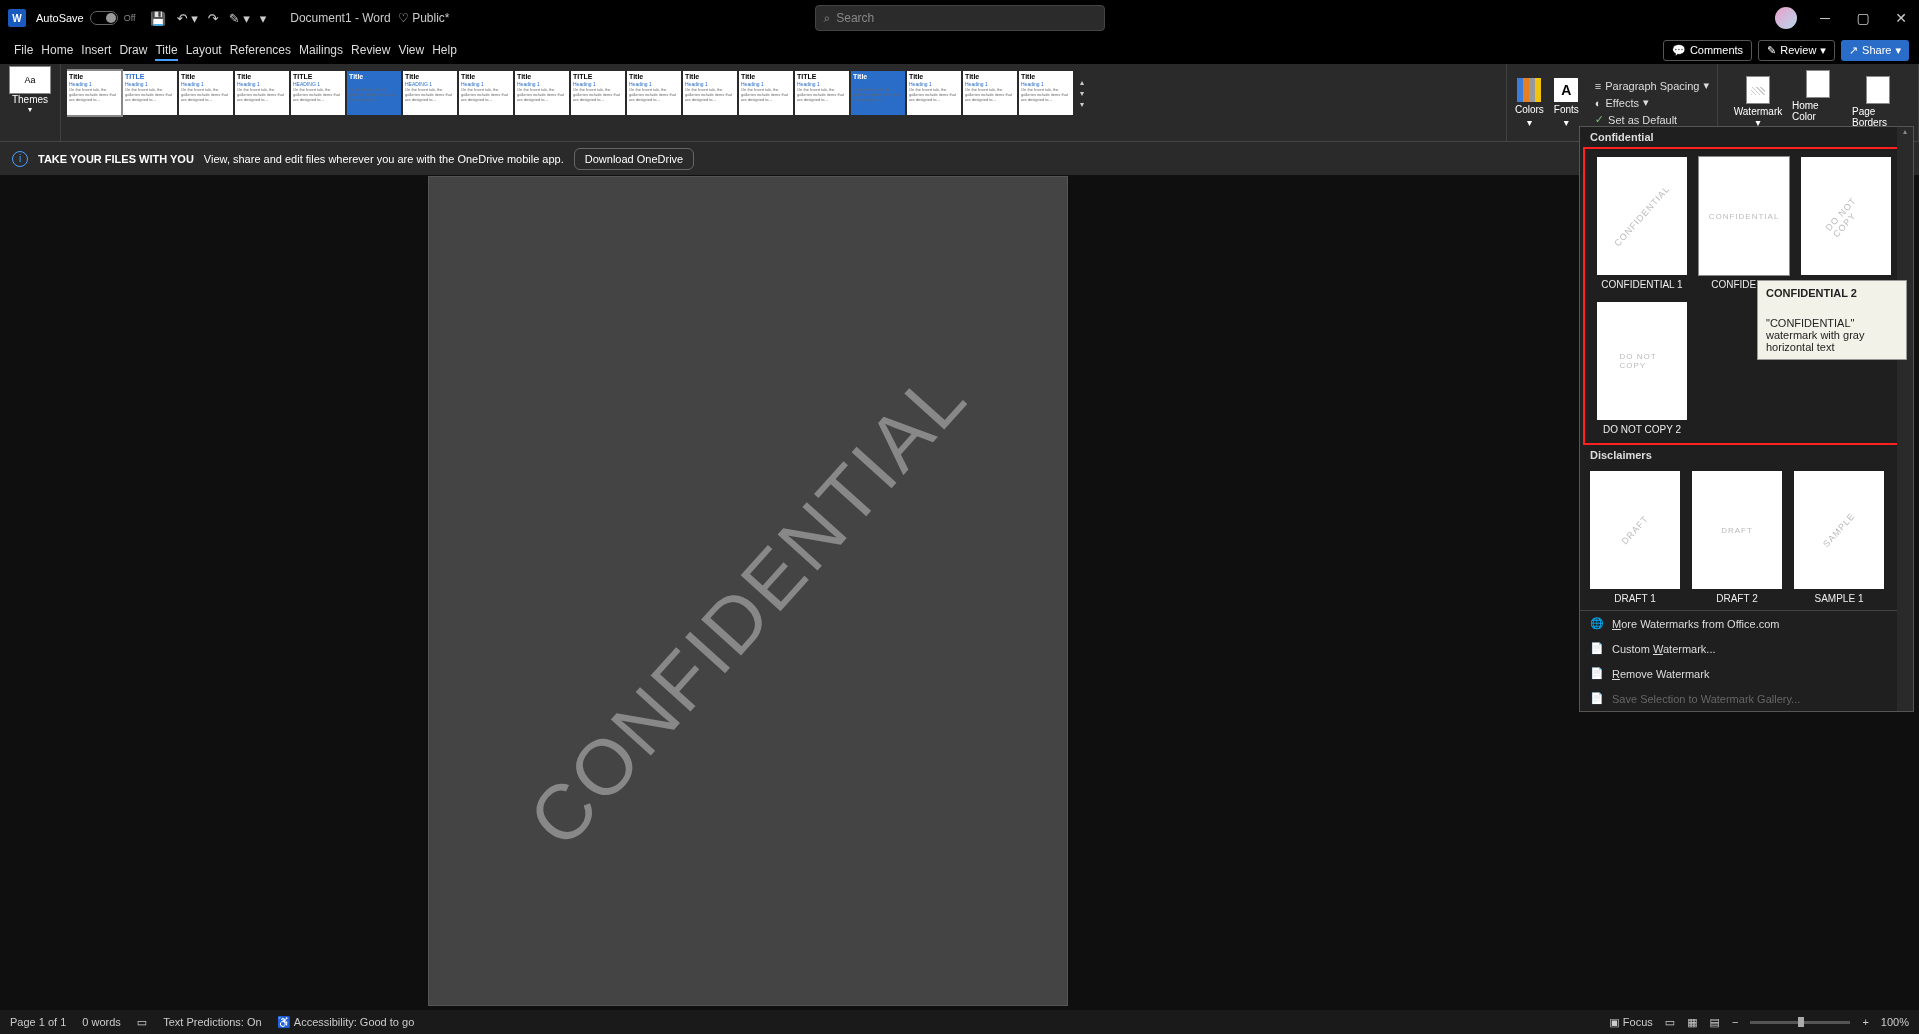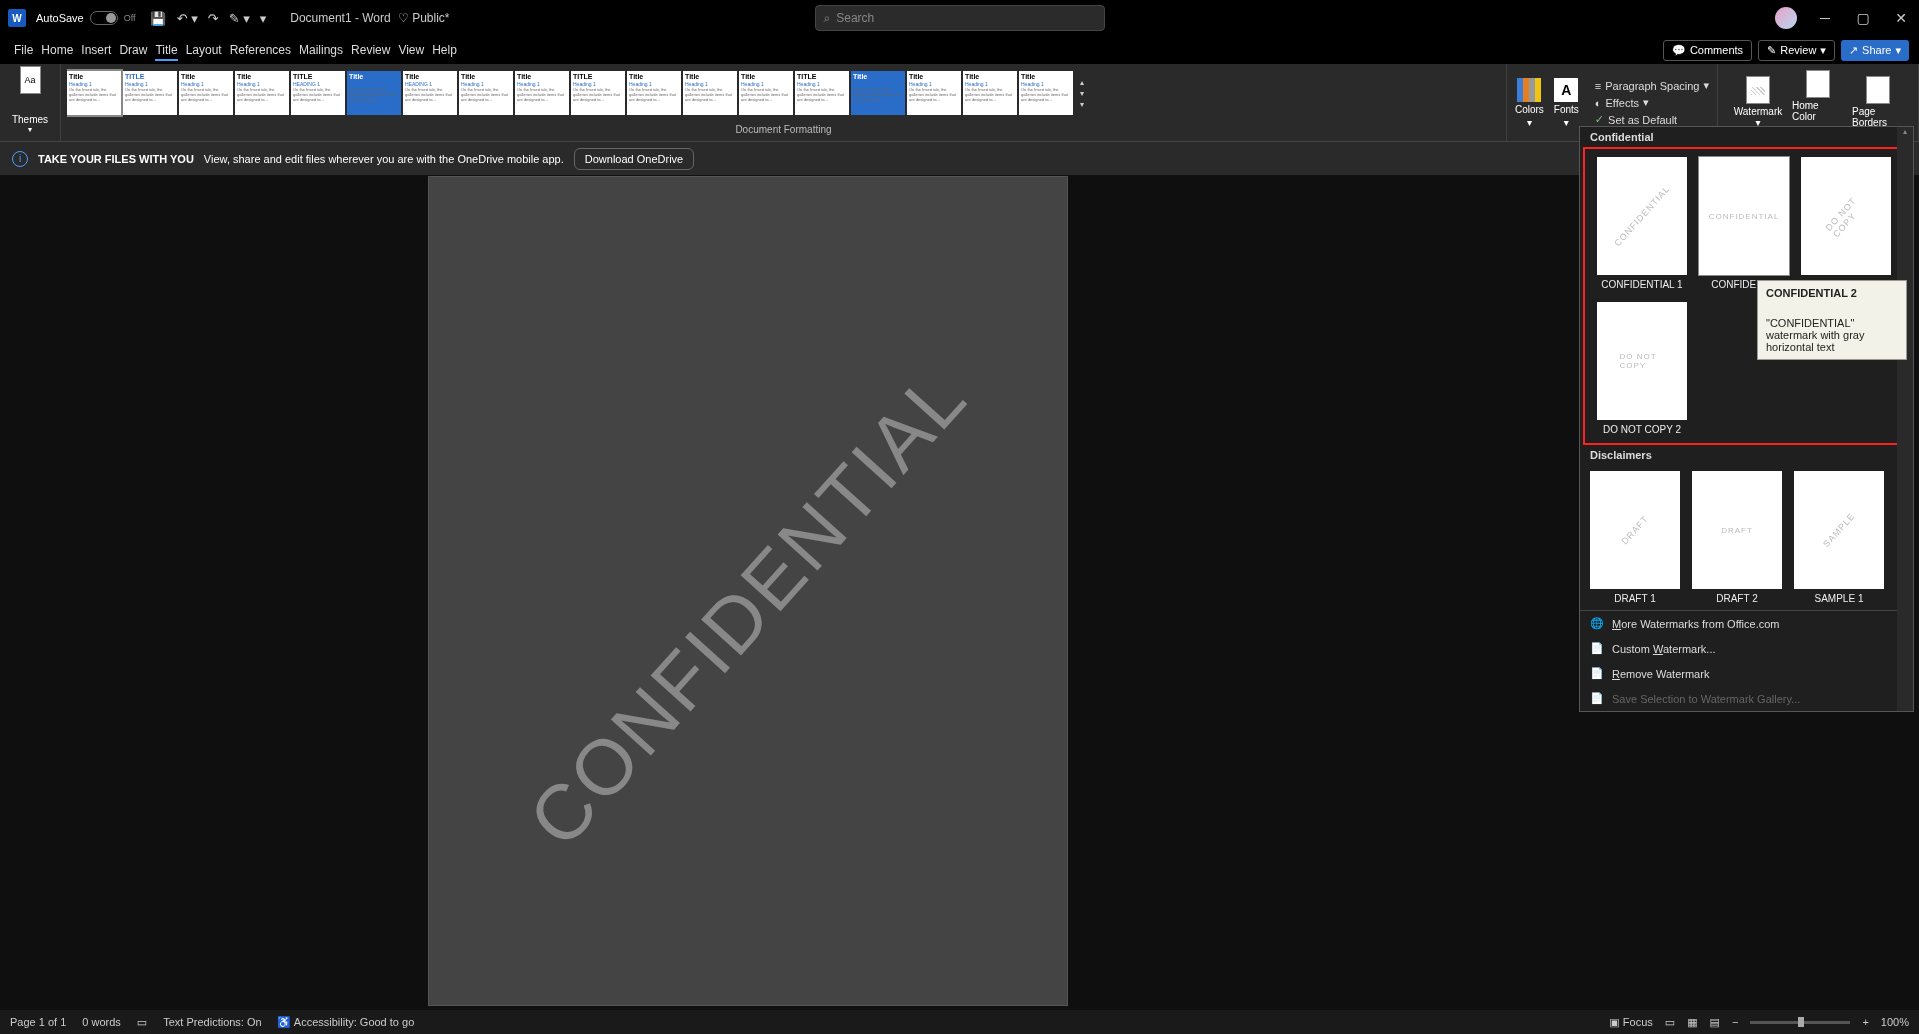--- a/index.html
+++ b/index.html
@@ -24,22 +24,22 @@
 .menu-tab { cursor: pointer; color: #ddd; padding: 4px 0; }
 .menu-tab.active { border-bottom: 2px solid #4a9eff; padding-bottom: 2px; }
 .menu-right { position: absolute; right: 10px; display: flex; gap: 6px; }
 .menu-btn { border: 1px solid #555; border-radius: 3px; padding: 3px 8px; font-size: 11px; display: flex; align-items: center; gap: 4px; cursor: pointer; }
 .share-btn { background: #2a6dc9; border: none; }
 
 
 .ribbon { height: 78px; background: #2a2a2a; display: flex; align-items: stretch; border-bottom: 1px solid #444; }
 .ribbon-group { display: flex; flex-direction: column; padding: 2px 6px; border-right: 1px solid #404040; }
 .themes-btn { display: flex; flex-direction: column; align-items: center; justify-content: center; width: 48px; cursor: pointer; }
-.themes-icon { width: 21px; height: 28px; border: 1px solid #888; background: #fff; color: #000; font-size: 9px; display: flex; align-items: center; justify-content: center; }
-.themes-label { font-size: 10px; margin-top: 20px; }
+.themes-icon { width: 42px; height: 28px; border: 1px solid #888; background: #fff; color: #000; font-size: 9px; display: flex; align-items: center; justify-content: center; }
+.themes-label { font-size: 10px; margin-top: 0; }
 
 .styleset-row { display: flex; gap: 2px; align-items: center; height: 54px; overflow: hidden; }
 .style-thumb { width: 54px; height: 44px; background: #fff; color: #000; font-size: 5px; padding: 2px; cursor: pointer; overflow: hidden; }
 .style-thumb.sel { outline: 2px solid #888; }
 .style-thumb .t { font-size: 7px; font-weight: bold; }
 .style-thumb .h { font-size: 5px; color: #2a6dc9; margin: 1px 0; }
 .style-more { width: 14px; height: 44px; display: flex; flex-direction: column; justify-content: center; align-items: center; color: #ccc; cursor: pointer; font-size: 8px; gap:2px;}
 .formatting-label { font-size: 10px; color: #bbb; text-align: center; padding-top: 4px; }
 
 .colors-fonts { display: flex; flex-direction: row; gap: 10px; align-items: center; padding: 4px 8px; }
@@ -251,21 +251,20 @@
             <div class="h">Heading 1</div>
             <div style="font-size:4px;color:#666;line-height:1.2">On the Insert tab, the galleries include items that are designed to...</div>
           </div>
         </div>
       <div class="style-more">
           <span>▴</span>
           <span>▾</span>
           <span>▾</span>
         </div>
     </div>
-    <div class="formatting-label">Document Formatting</div>
   </div>
   <div class="colors-fonts">
     <div class="cf-btn">
       <div class="cf-icon colors-icon"></div>
       <span>Colors</span>▾
     </div>
     <div class="cf-btn">
       <div class="cf-icon fonts-icon">A</div>
       <span>Fonts</span>▾
     </div>

